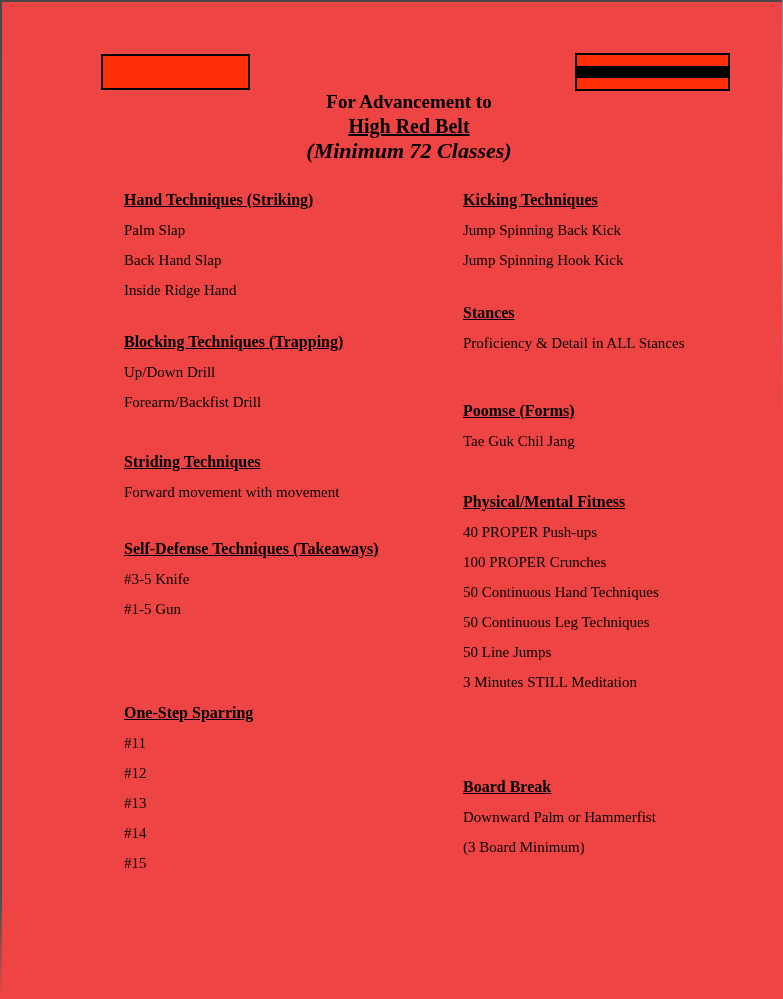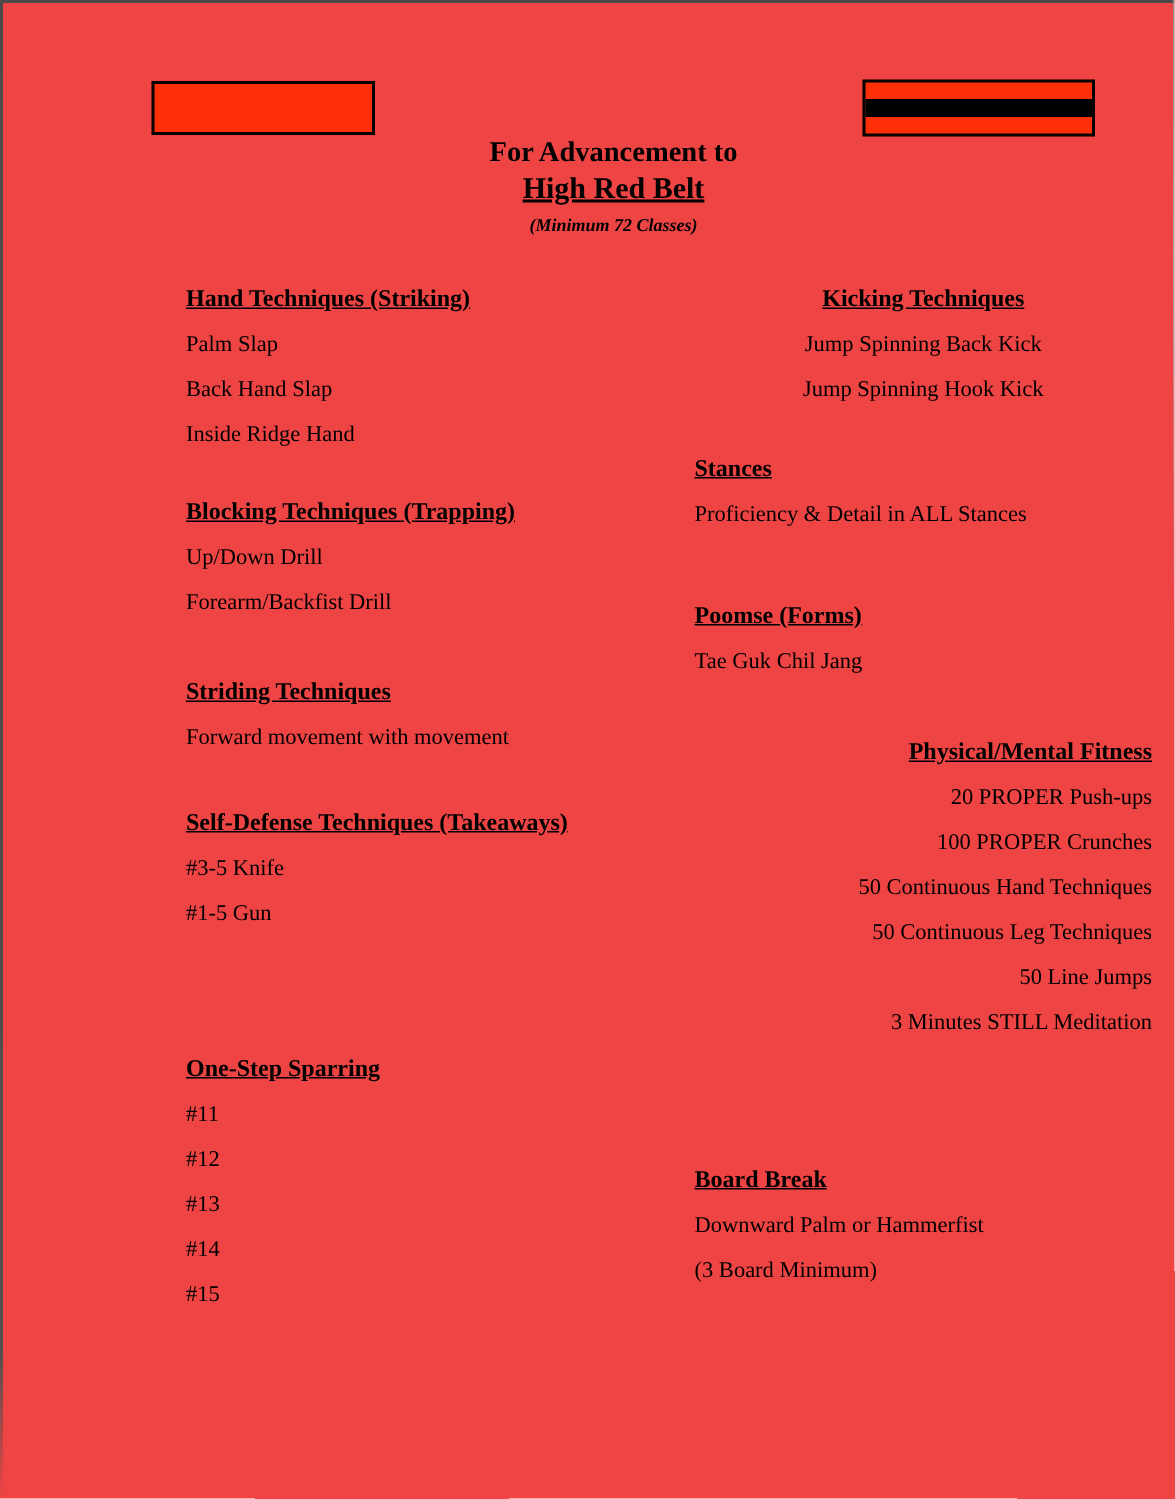--- a/index.html
+++ b/index.html
@@ -42,21 +42,21 @@
   .title-block {
     position: absolute;
     left: 149px;
     top: 90px;
     width: 520px;
     text-align: center;
     color: #000000;
   }
   .title-line1 { font-size: 19px; font-weight: bold; line-height: 24px; }
   .title-line2 { font-size: 20px; font-weight: bold; line-height: 25px; text-decoration: underline; }
-  .title-line3 { font-size: 12px; font-weight: bold; font-style: italic; line-height: 23px; }
+  .title-line3 { font-size: 22px; font-weight: bold; font-style: italic; line-height: 23px; }
   
   .col {
     position: absolute;
     top: 0;
     height: 999px;
   }
   .col-left  { left: 124px; width: 335px; }
   .col-right { left: 463px; width: 305px; }
   .section { position: absolute; left: 0; width: 100%; }
   .section-heading {
@@ -117,36 +117,36 @@
       <div class="section" style="top: 698px;">
         <div class="section-heading">One-Step Sparring</div>
         <div class="requirement-item">#11</div>
         <div class="requirement-item">#12</div>
         <div class="requirement-item">#13</div>
         <div class="requirement-item">#14</div>
         <div class="requirement-item">#15</div>
       </div>
     </div>
   <div class="col col-right" id="col-right">
-      <div class="section" style="top: 185px; text-align: center;">
+      <div class="section" style="top: 185px;">
         <div class="section-heading">Kicking Techniques</div>
         <div class="requirement-item">Jump Spinning Back Kick</div>
         <div class="requirement-item">Jump Spinning Hook Kick</div>
       </div>
       <div class="section" style="top: 298px;">
         <div class="section-heading">Stances</div>
         <div class="requirement-item">Proficiency &amp; Detail in ALL Stances</div>
       </div>
       <div class="section" style="top: 384px; margin-top: 12px;">
         <div class="section-heading">Poomse (Forms)</div>
         <div class="requirement-item">Tae Guk Chil Jang</div>
       </div>
-      <div class="section" style="top: 487px; text-align: right;">
+      <div class="section" style="top: 487px;">
         <div class="section-heading">Physical/Mental Fitness</div>
-        <div class="requirement-item">20 PROPER Push-ups</div>
+        <div class="requirement-item">40 PROPER Push-ups</div>
         <div class="requirement-item">100 PROPER Crunches</div>
         <div class="requirement-item">50 Continuous Hand Techniques</div>
         <div class="requirement-item">50 Continuous Leg Techniques</div>
         <div class="requirement-item">50 Line Jumps</div>
         <div class="requirement-item">3 Minutes STILL Meditation</div>
       </div>
       <div class="section" style="top: 772px;">
         <div class="section-heading">Board Break</div>
         <div class="requirement-item">Downward Palm or Hammerfist</div>
         <div class="requirement-item">(3 Board Minimum)</div>

